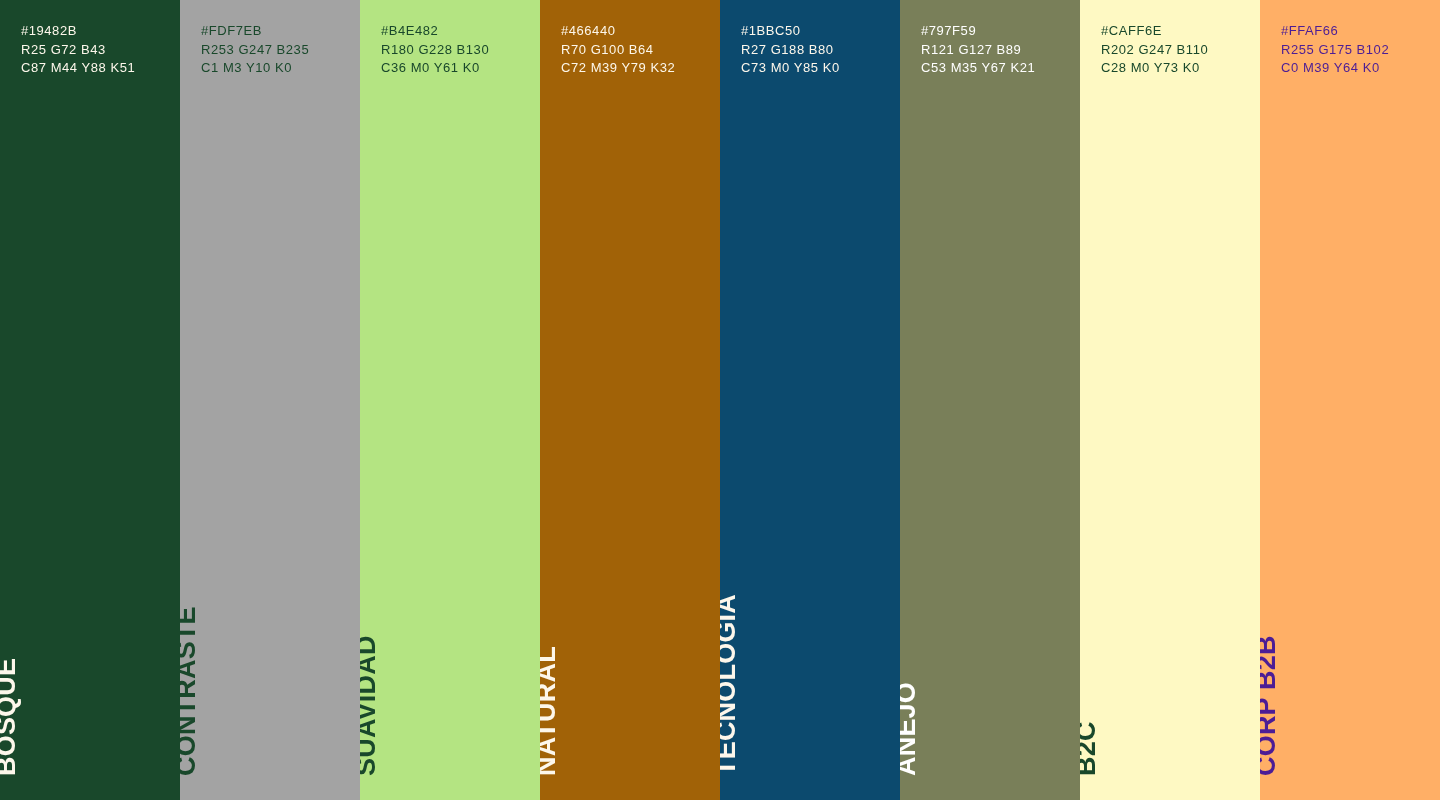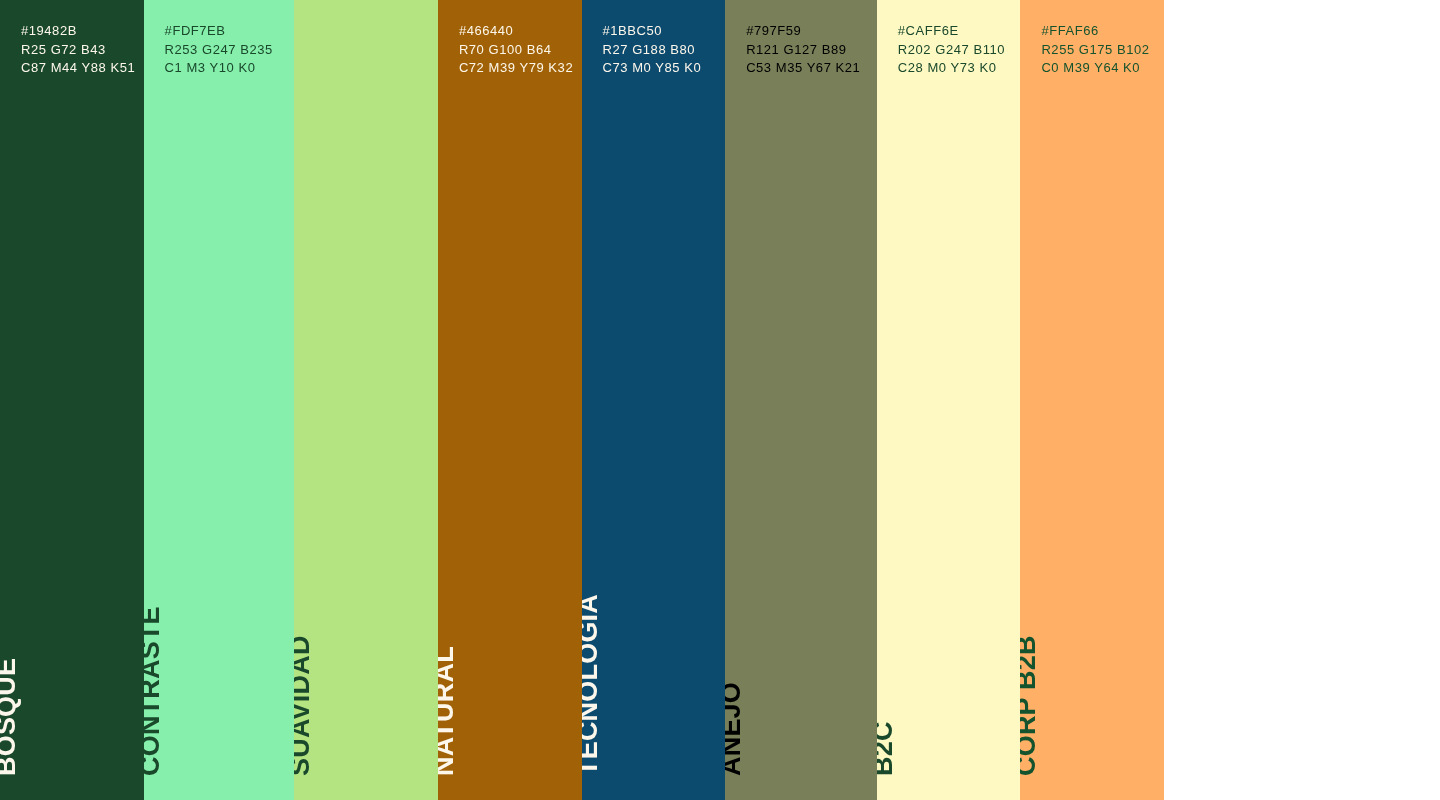--- a/index.html
+++ b/index.html
@@ -3,21 +3,21 @@
 <meta charset="utf-8">
 <style>
   * { margin:0; padding:0; box-sizing:border-box; }
   html, body {
     width:1440px; height:800px;
     font-family:"Liberation Sans", sans-serif;
     overflow:hidden; background:#ffffff;
   }
   .palette {
     display:flex;
-    width:1164px; height:800px;
+    width:1440px; height:800px;
   }
   .swatch {
     flex:1 1 180px;
     width:180px;
     height:800px;
     position:relative;
     overflow:hidden;
   }
   .specs {
     position:absolute;
@@ -63,33 +63,38 @@
         <div>#19482B</div>
         <div>R25 G72 B43</div>
         <div>C87 M44 Y88 K51</div>
       </div>
       <div class="name-wrap">
         <div class="name">
           <span class="ln">BOSQUE</span>
         </div>
       </div>
     </div>
-    <div class="swatch" style="background: #86efac; color: rgb(25, 72, 43); padding-left: 35px;">
+    <div class="swatch" style="background: #a3a3a3; color: rgb(25, 72, 43); padding-left: 35px;">
       <div class="specs">
         <div>#FDF7EB</div>
         <div>R253 G247 B235</div>
         <div>C1 M3 Y10 K0</div>
       </div>
       <div class="name-wrap">
         <div class="name">
           <span class="ln">CONTRASTE</span>
         </div>
       </div>
     </div>
     <div class="swatch" style="background: rgb(180, 228, 130); color: rgb(25, 72, 43);">
+      <div class="specs">
+        <div>#B4E482</div>
+        <div>R180 G228 B130</div>
+        <div>C36 M0 Y61 K0</div>
+      </div>
       <div class="name-wrap">
         <div class="name">
           <span class="ln">SUAVIDAD</span>
         </div>
       </div>
     </div>
     <div class="swatch" style="background: #a16207; color: rgb(253, 247, 235);">
       <div class="specs">
         <div>#466440</div>
         <div>R70 G100 B64</div>
@@ -106,21 +111,21 @@
         <div>#1BBC50</div>
         <div>R27 G188 B80</div>
         <div>C73 M0 Y85 K0</div>
       </div>
       <div class="name-wrap">
         <div class="name">
           <span class="ln">TECNOLOGÍA</span>
         </div>
       </div>
     </div>
-    <div class="swatch" style="background: rgb(121, 127, 89); color: #000000; padding-left: 40px;">
+    <div class="swatch" style="background: rgb(121, 127, 89); color: #ffffff; padding-left: 40px;">
       <div class="specs">
         <div>#797F59</div>
         <div>R121 G127 B89</div>
         <div>C53 M35 Y67 K21</div>
       </div>
       <div class="name-wrap">
         <div class="name">
           <span class="ln">AÑEJO</span>
         </div>
       </div>
@@ -130,21 +135,21 @@
         <div>#CAFF6E</div>
         <div>R202 G247 B110</div>
         <div>C28 M0 Y73 K0</div>
       </div>
       <div class="name-wrap">
         <div class="name">
           <span class="ln">B2C</span>
         </div>
       </div>
     </div>
-    <div class="swatch" style="background: rgb(255, 175, 102); color: #14532d;">
+    <div class="swatch" style="background: rgb(255, 175, 102); color: #4c1d95;">
       <div class="specs">
         <div>#FFAF66</div>
         <div>R255 G175 B102</div>
         <div>C0 M39 Y64 K0</div>
       </div>
       <div class="name-wrap">
         <div class="name">
           <span class="ln">CORP B2B</span>
         </div>
       </div>

